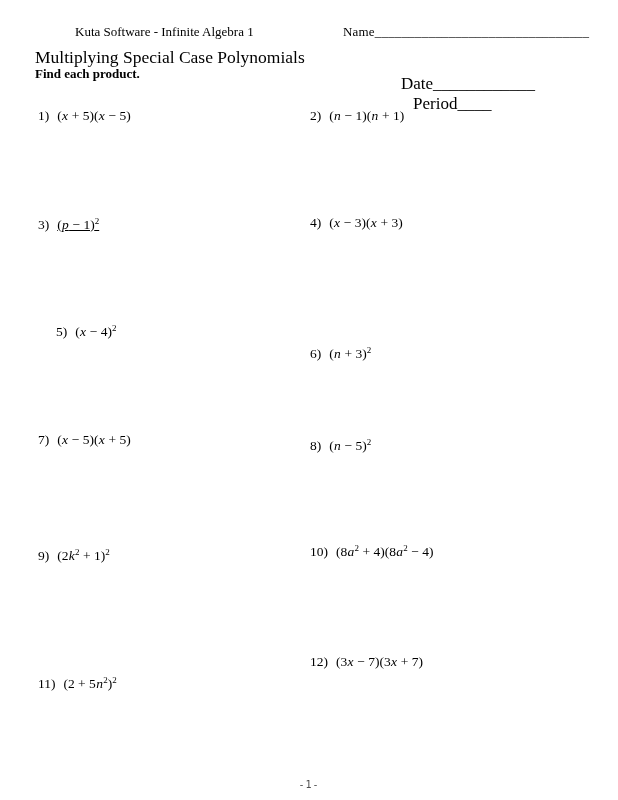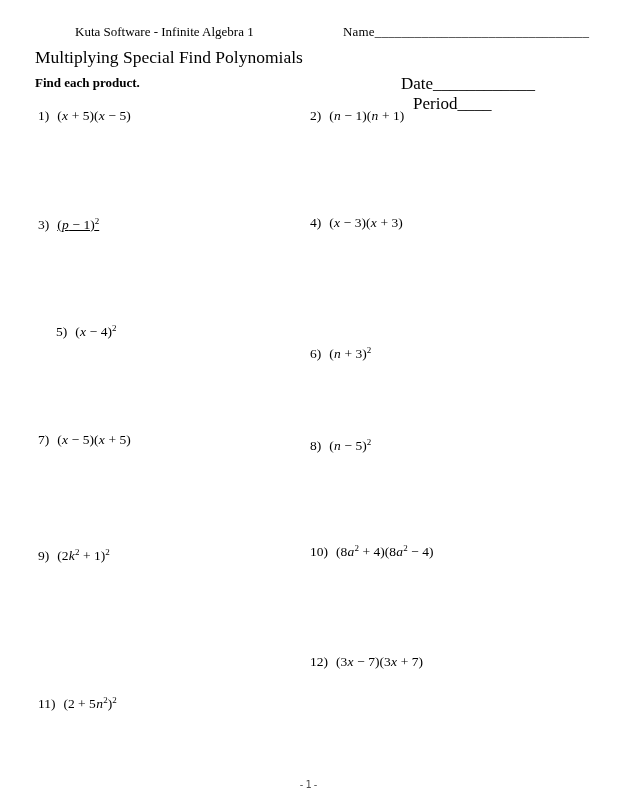--- a/index.html
+++ b/index.html
@@ -11,59 +11,59 @@
     position:relative;
     overflow:hidden;
   }
   .page{position:absolute;inset:0;background:#fff;}
   .abs{position:absolute;white-space:pre;}
   .publisher{left:35px;top:24px;font-size:13px;margin-left:40px;}
   .name-line{left:343px;top:24px;font-size:13px;letter-spacing:.2px;}
   .title{left:35px;top:47px;font-size:17.5px;}
   .date-period{left:384px;top:54px;font-size:17px;}
   .period-part{margin-left:12px;}
-  .instructions{left:35px;top:75px;font-size:13px;font-weight:bold;}
+  .instructions{left:35px;top:66px;font-size:13px;font-weight:bold;}
   .problem{position:absolute;font-size:13.5px;white-space:pre;}
   .pnum{display:inline-block;margin-right:8px;}
   .pexpr i{font-style:italic;padding:0 .3px;}
   .pexpr sup{font-size:9px;vertical-align:5px;line-height:0;letter-spacing:0;}
   .footer{
     position:absolute;left:0;right:0;top:779px;
     text-align:center;
     font-family:"DejaVu Sans Mono", monospace;
     font-size:10px;color:#4d4d4d;letter-spacing:1px;
   }
 </style>
 </head>
 <body>
 
 <div class="page">
 
   <div class="abs publisher">Kuta Software - Infinite Algebra 1</div>
 
   <div class="abs name-line">Name________________________________</div>
 
-  <div class="abs title">Multiplying Special Find Polynomials</div>
+  <div class="abs title">Multiplying Special Case Polynomials</div>
 
   <div class="abs date-period">
     <span>Date____________</span>
     <span class="period-part">Period____</span>
   </div>
 
   <div class="abs instructions">Find each product.</div>
 
   <div id="problems">
       <div class="problem" style="left: 38px; top: 108px;"><span class="pnum">1)</span><span class="pexpr">(<i>x</i> + 5)(<i>x</i> − 5)</span></div>
       <div class="problem" style="left: 310px; top: 108px;"><span class="pnum">2)</span><span class="pexpr">(<i>n</i> − 1)(<i>n</i> + 1)</span></div>
       <div class="problem" style="left: 38px; top: 217px; text-decoration: underline;"><span class="pnum">3)</span><span class="pexpr">(<i>p</i> − 1)<sup>2</sup></span></div>
       <div class="problem" style="left: 310px; top: 215px;"><span class="pnum">4)</span><span class="pexpr">(<i>x</i> − 3)(<i>x</i> + 3)</span></div>
       <div class="problem" style="left: 40px; top: 324px; margin-left: 16px;"><span class="pnum">5)</span><span class="pexpr">(<i>x</i> − 4)<sup>2</sup></span></div>
       <div class="problem" style="left: 310px; top: 322px; margin-top: 24px;"><span class="pnum">6)</span><span class="pexpr">(<i>n</i> + 3)<sup>2</sup></span></div>
       <div class="problem" style="left: 38px; top: 432px;"><span class="pnum">7)</span><span class="pexpr">(<i>x</i> − 5)(<i>x</i> + 5)</span></div>
       <div class="problem" style="left: 310px; top: 438px;"><span class="pnum">8)</span><span class="pexpr">(<i>n</i> − 5)<sup>2</sup></span></div>
       <div class="problem" style="left: 38px; top: 548px;"><span class="pnum">9)</span><span class="pexpr">(2<i>k</i><sup>2</sup> + 1)<sup>2</sup></span></div>
       <div class="problem" style="left: 310px; top: 544px;"><span class="pnum">10)</span><span class="pexpr">(8<i>a</i><sup>2</sup> + 4)(8<i>a</i><sup>2</sup> − 4)</span></div>
-      <div class="problem" style="left: 38px; top: 696px;"><span class="pnum">11)</span><span class="pexpr">(2 + 5<i>n</i><sup>2</sup>)<sup>2</sup></span></div>
+      <div class="problem" style="left: 38px; top: 676px;"><span class="pnum">11)</span><span class="pexpr">(2 + 5<i>n</i><sup>2</sup>)<sup>2</sup></span></div>
       <div class="problem" style="left: 310px; top: 654px;"><span class="pnum">12)</span><span class="pexpr">(3<i>x</i> − 7)(3<i>x</i> + 7)</span></div>
     </div>
 
   <div class="footer">-1-</div>
 </div>
 
 </body></html>

